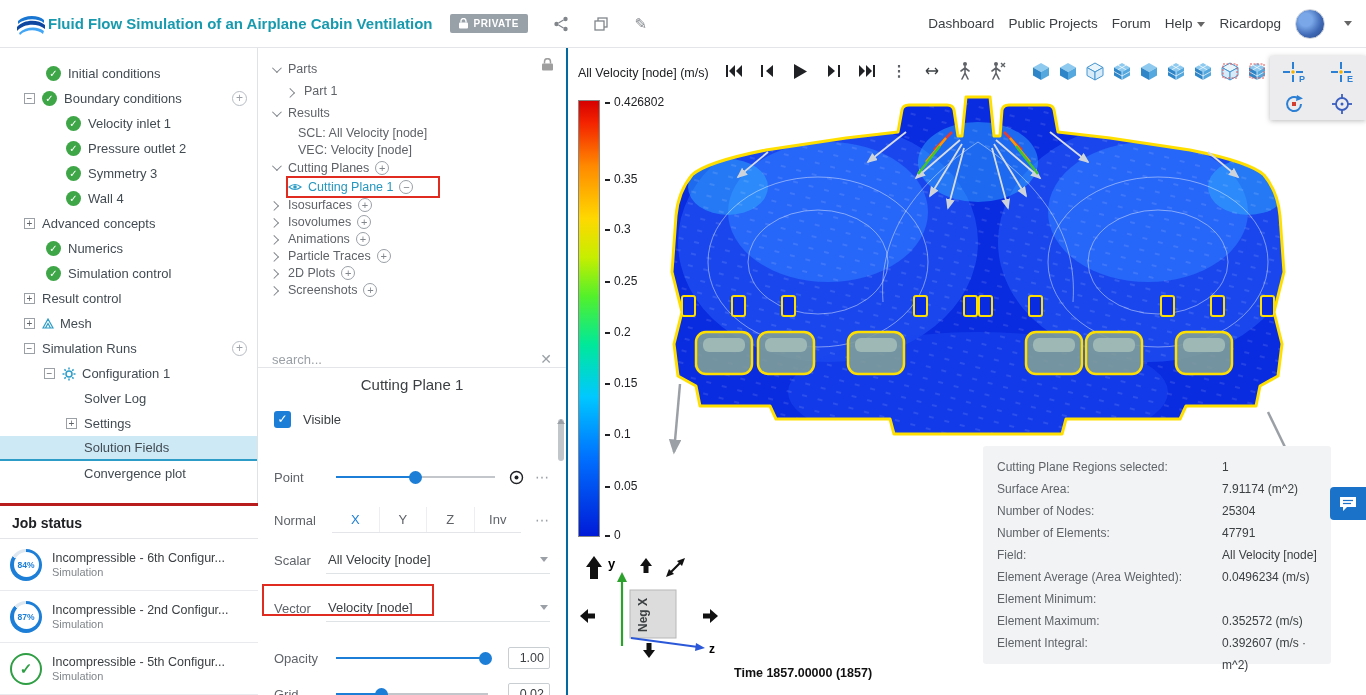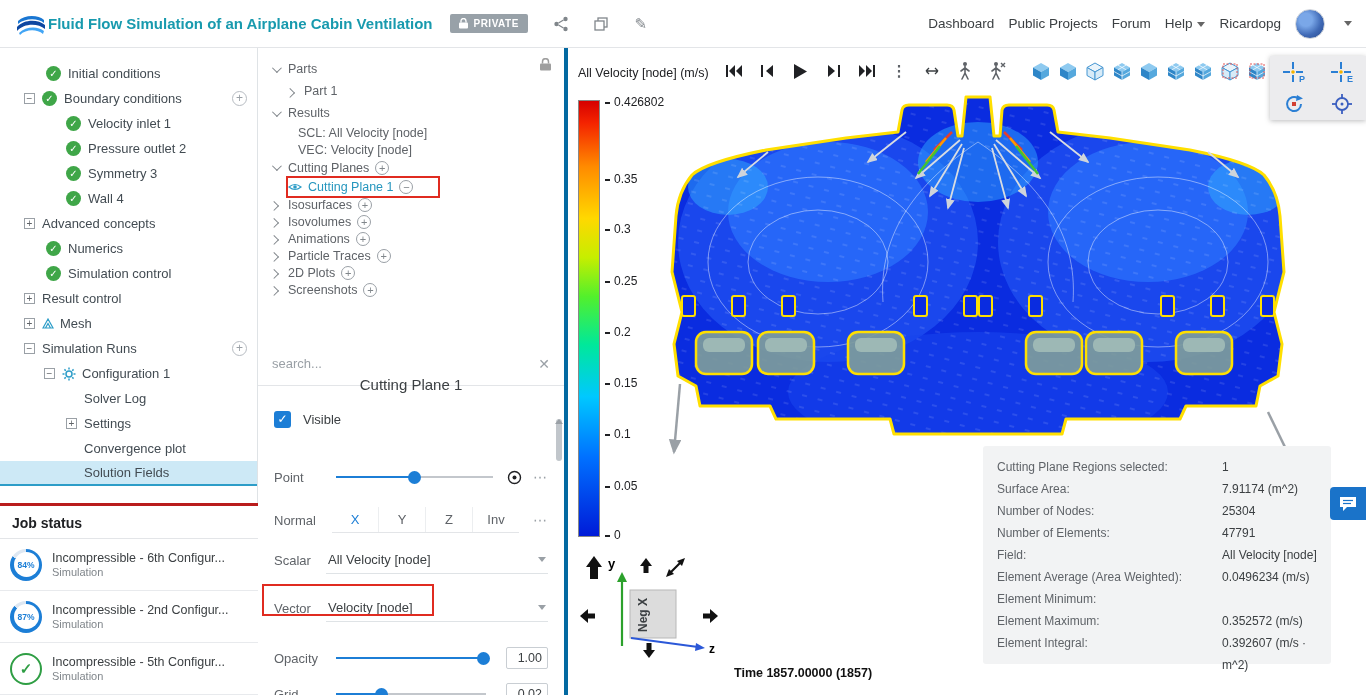--- a/index.html
+++ b/index.html
@@ -31,33 +31,33 @@
 .jobstatus{position:absolute;left:0;bottom:0;width:258px;background:#fff;border-top:3px solid #b91c1c;z-index:5}
 .jstitle{font-weight:bold;font-size:14px;color:#202124;padding:9px 12px 7px;border-bottom:1px solid #e3e5e8}
 .job{display:flex;align-items:center;gap:10px;padding:8px 10px;border-bottom:1px solid #e8eaed;height:52px}
 .ring{width:32px;height:32px;border-radius:50%;display:flex;align-items:center;justify-content:center;flex:none}
 .ring.prog{background:conic-gradient(#1c7ed6 var(--p),#dde7f2 0)}
 .ring .inner{width:25px;height:25px;background:#fff;border-radius:50%;display:flex;align-items:center;justify-content:center;font-size:8.5px;color:#1c7ed6;font-weight:bold}
 .ring.done{border:2px solid #2f9e44;color:#2f9e44;font-size:15px;font-weight:bold}
 .jobname{font-size:12.5px;color:#3c4043;line-height:1.25}
 .jobsub{font-size:11px;color:#80868b}
 
-.midpanel{position:absolute;top:48px;left:258px;width:310px;bottom:0;background:#fff;border-right:4px solid #0369a1}
+.midpanel{position:absolute;top:48px;left:258px;width:310px;bottom:0;background:#fff;border-right:2px solid #0369a1}
 .ptree{padding-top:10px;position:relative}
 .prow{display:flex;align-items:center;color:#5f6368;font-size:12.5px;cursor:pointer;padding-left:14px}
 .h22{height:22px}.h19{height:19px}.h17{height:17px}
 .ind1{padding-left:30px}.ind2{padding-left:40px}
 .cv{width:7px;height:7px;border-right:1.5px solid #80868b;border-bottom:1.5px solid #80868b;margin-right:9px;flex:none}
 .cv.down{transform:rotate(45deg) translateY(-2px)}
 .cv.right{transform:rotate(-45deg) translateX(-2px)}
 .cplus,.cminus{width:14px;height:14px;border:1px solid #9aa0a6;border-radius:50%;font-size:11px;line-height:12px;text-align:center;color:#80868b;margin-left:6px;flex:none;background:#fff}
 .cp1{color:#2596be}
 .eyeic{margin-right:6px;flex:none}
 .locktop{position:absolute;top:10px;right:12px}
-.search{position:absolute;top:308px;left:0;right:0;height:30px;display:flex;align-items:flex-start;padding:0 14px;border-bottom:1px solid #e3e5e8;background:#fff}
+.search{position:absolute;top:290px;left:0;right:0;height:30px;display:flex;align-items:flex-end;padding:0 14px;border-bottom:1px solid #e3e5e8;background:#fff}
 .search input{border:none;outline:none;flex:1;font-size:13px;color:#5f6368;font-family:inherit;background:transparent}
 .search input::placeholder{color:#9aa0a6}
 .xclear{color:#9aa0a6;font-size:14px;margin-left:8px;cursor:pointer}
 .props{position:absolute;top:320px;left:0;right:0;bottom:0;overflow:hidden}
 .ptitle{text-align:center;font-size:15px;color:#3c4043;margin-top:8px}
 .prowf{display:flex;align-items:center;padding:0 16px}
 .row-visible{margin-top:16px;height:20px}
 .row-point{margin-top:40px;height:16px}
 .row-normal{margin-top:22px;height:26px}
 .row-scalar{margin-top:12px;height:30px}
@@ -247,25 +247,25 @@
         </svg>
         <span>Configuration 1</span>
       </div>
     <div class="srow p-d">
         <span>Solver Log</span>
       </div>
     <div class="srow p-c">
         <span class="exp">+</span>
         <span>Settings</span>
       </div>
+    <div class="srow p-d sel">
+        <span>Solution Fields</span>
+      </div>
     <div class="srow p-d">
         <span>Convergence plot</span>
-      </div>
-    <div class="srow p-d sel">
-        <span>Solution Fields</span>
       </div>
   </div>
 
   <div class="jobstatus">
     <div class="jstitle">Job status</div>
     <div class="job">
       <span class="ring prog" style="--p:84%">
           <span class="inner">84%</span>
         </span>
       <span>

